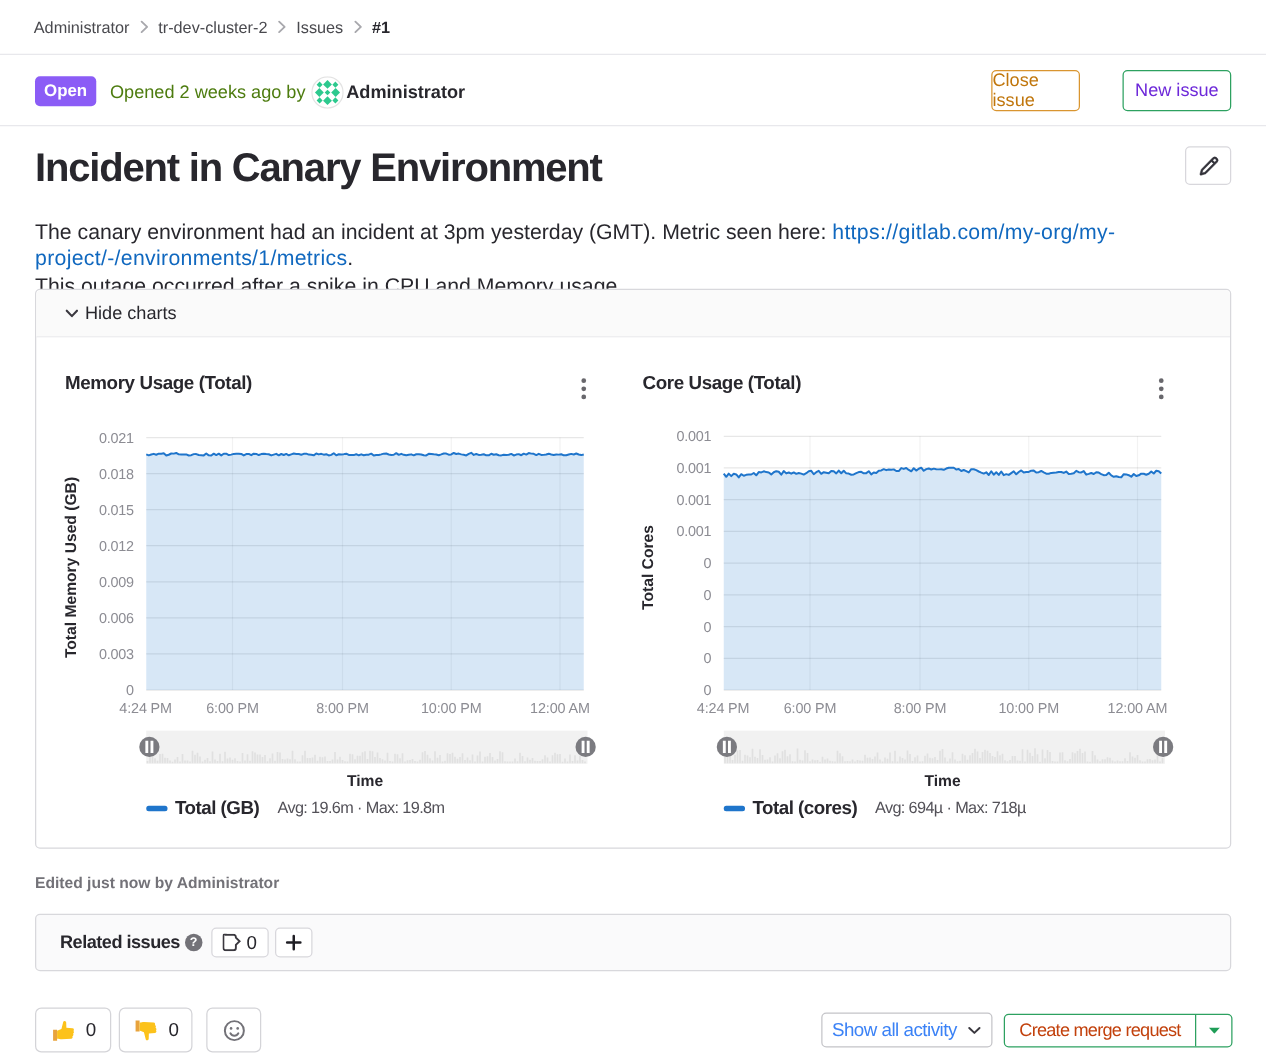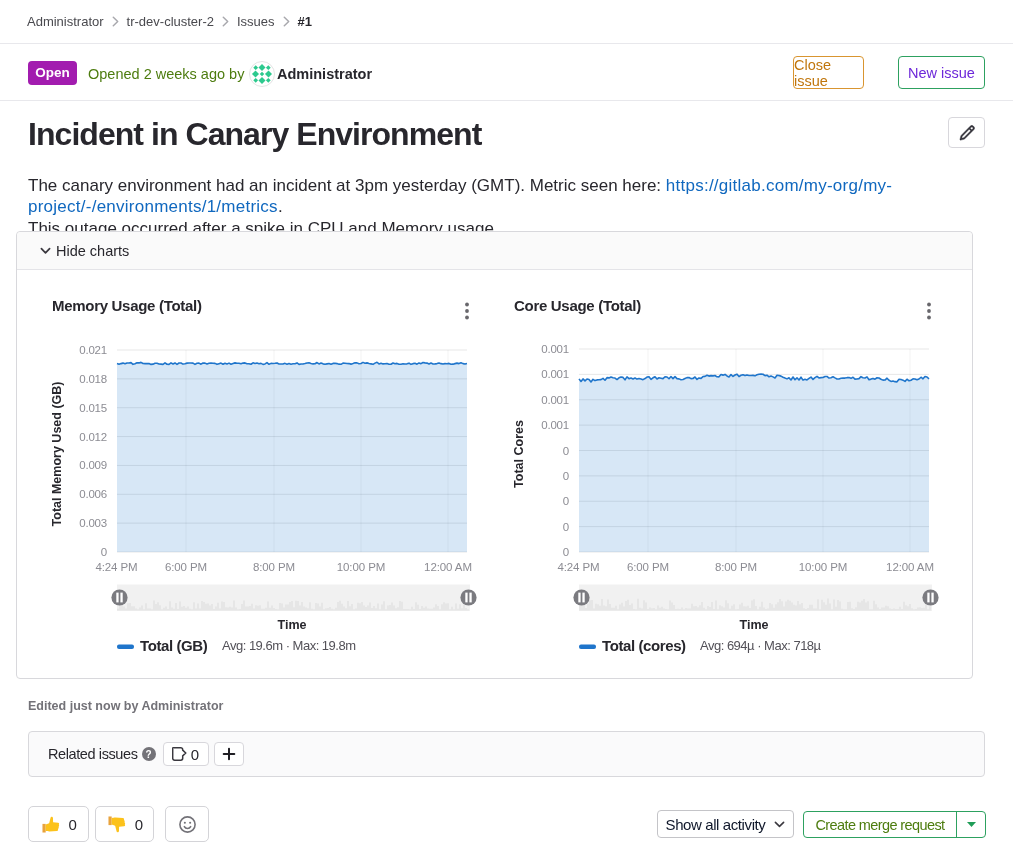--- a/index.html
+++ b/index.html
@@ -2,47 +2,47 @@
 <html><head>
 <meta charset="utf-8">
 <title>Incident in Canary Environment (#1) · Issues · GitLab</title>
 <style>
   * { margin:0; padding:0; box-sizing:border-box; }
   html,body { width:1013px; height:850px; background:#fff; font-family:"Liberation Sans",sans-serif; color:#28272d; position:relative; overflow:hidden; }
   .hr { position:absolute; left:0; width:1013px; height:1px; background:#e8e8ec; }
   .crumb { position:absolute; left:27px; top:12px; font-size:13px; color:#49494e; display:flex; align-items:center; height:18px; }
   .crumb .sep { margin:0 8px; display:flex; align-items:center; }
   .crumb .last { color:#28272d; font-weight:bold; }
-  .badge-open { position:absolute; left:28px; top:61px; width:49px; height:24px; background:#a21caf; border-radius:4px; color:#fff; font-size:13.5px; font-weight:bold; text-align:center; line-height:24px; }
+  .badge-open { position:absolute; left:28px; top:61px; width:49px; height:24px; background:#8b5cf6; border-radius:4px; color:#fff; font-size:13.5px; font-weight:bold; text-align:center; line-height:24px; }
   .opened-txt { position:absolute; left:88px; top:66px; font-size:14.5px; color:#4d7c0f; }
   .avatar { position:absolute; left:249px; top:61px; width:26px; height:26px; }
   .author { position:absolute; left:277px; top:66px; font-size:14.5px; font-weight:bold; color:#28272d; }
   .btn { position:absolute; border-radius:4px; background:#fff; font-size:14.5px; display:flex; align-items:center; justify-content:center; }
   .btn-close { left:793px; top:56px; width:71px; height:33px; border:1px solid #d99530; color:#c0760c; }
   .btn-new { left:898px; top:56px; width:87px; height:33px; border:1px solid #2da160; color:#6d28d9; }
   h1.title { position:absolute; left:28px; top:116px; font-size:32px; font-weight:bold; color:#28272d; letter-spacing:-0.95px; }
   .btn-edit { left:948px; top:117px; width:37px; height:31px; border:1px solid #d8d7dc; }
   .desc { position:absolute; left:28px; top:175px; width:985px; font-size:17px; line-height:21.3px; color:#28272d; }
   .desc a { color:#1068bf; text-decoration:none; letter-spacing:0.25px; }
-  .panel { position:absolute; left:16px; top:231px; width:957px; height:448px; border:1px solid #d8d8dc; border-radius:4px; background:#fff; }
+  .panel { position:absolute; left:28px; top:231px; width:957px; height:448px; border:1px solid #d8d8dc; border-radius:4px; background:#fff; }
   .panel-head { position:absolute; left:0; top:0; width:955px; height:38px; background:#fafafa; border-bottom:1px solid #e4e4e8; border-radius:4px 4px 0 0; display:flex; align-items:center; padding-left:23px; font-size:14.5px; color:#28272d; }
   .panel-head svg { margin-right:5px; }
   .edited { position:absolute; left:28px; top:699px; font-size:12.5px; color:#737278;font-weight:bold; }
   .related { position:absolute; left:28px; top:731px; width:957px; height:46px; border:1px solid #d8d8dc; border-radius:4px; background:#fafafb; display:flex; align-items:center; padding-left:19px; }
-  .related .rtitle { font-size:14.5px; font-weight:normal; color:#28272d; letter-spacing:-0.4px; }
+  .related .rtitle { font-size:14.5px; font-weight:bold; color:#28272d; letter-spacing:-0.4px; }
   .help-q { width:14px; height:14px; border-radius:50%; background:#737278; color:#fff; font-size:10px; font-weight:bold; display:flex; align-items:center; justify-content:center; margin-left:4px; }
   .rbadge { margin-left:7px; width:46px; height:24px; border:1px solid #d8d7dc; border-radius:4px; background:#fff; display:flex; align-items:center; justify-content:center; gap:4px; font-size:15px; color:#28272d; }
   .rplus { margin-left:5px; width:30px; height:24px; border:1px solid #d8d7dc; border-radius:4px; background:#fff; display:flex; align-items:center; justify-content:center; }
   .award { position:absolute; top:806px; height:36px; border:1px solid #d4d4d8; border-radius:5px; background:#fff; display:flex; align-items:center; justify-content:center; gap:8px; font-size:15px; color:#28272d; }
   .aw1 { left:28px; width:60.5px; }
   .aw2 { left:95px; width:59px; }
   .aw3 { left:165px; width:44px; }
-  .btn-activity { left:657px; top:810px; width:137px; height:28px; border:1px solid #c4c4c8; color:#0f172a; gap:9px; letter-spacing:-0.4px; }
+  .btn-activity { left:657px; top:810px; width:137px; height:28px; border:1px solid #c4c4c8; color:#3b82f6; gap:9px; letter-spacing:-0.4px; }
   .btn-cmr { position:absolute; left:803px; top:811px; width:183px; height:27px; border:1px solid #2da160; border-radius:4px; background:#fff; display:flex; }
-  .btn-cmr .main { width:153px; display:flex; align-items:center; justify-content:center; font-size:14.5px; letter-spacing:-0.6px; color:#4d7c0f; border-right:1px solid #2da160; }
+  .btn-cmr .main { width:153px; display:flex; align-items:center; justify-content:center; font-size:14.5px; letter-spacing:-0.6px; color:#c2410c; border-right:1px solid #2da160; }
   .btn-cmr .caret { flex:1; display:flex; align-items:center; justify-content:center; }
 </style>
 </head>
 <body>
 
   <div class="crumb">
     <span>Administrator</span>
     <span class="sep">
       <svg width="7" height="11" viewBox="0 0 7 11">
         <path d="M1.3 1.3 L5.7 5.5 L1.3 9.7" fill="none" stroke="#a8a8ad" stroke-width="1.5" stroke-linecap="round" stroke-linejoin="round"></path>

